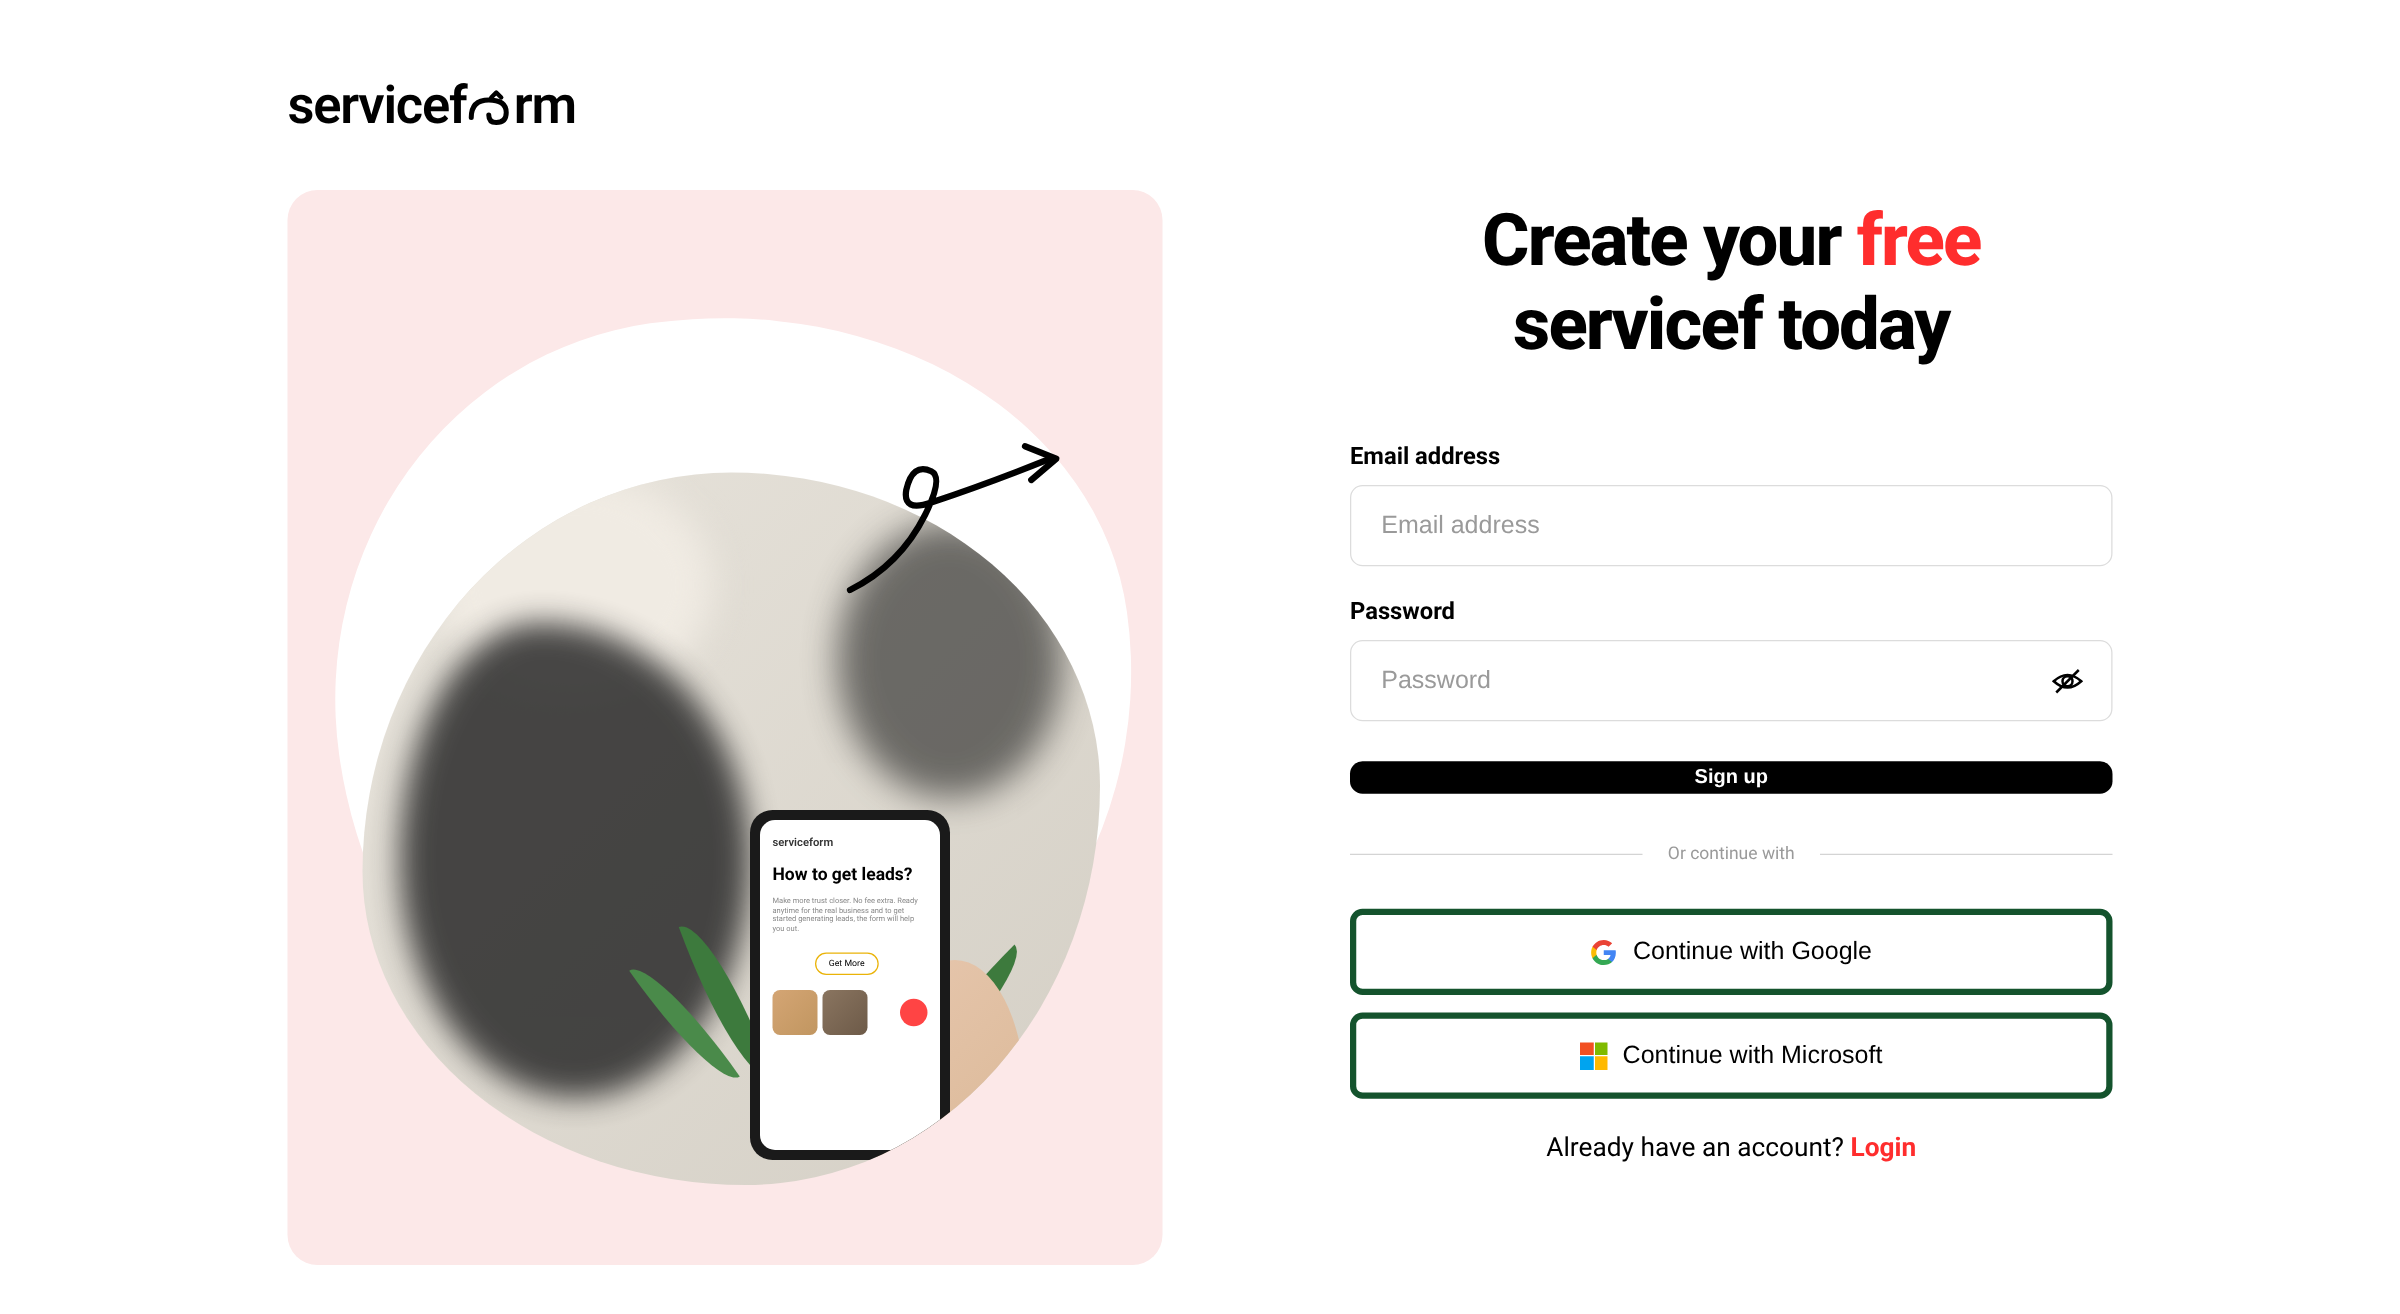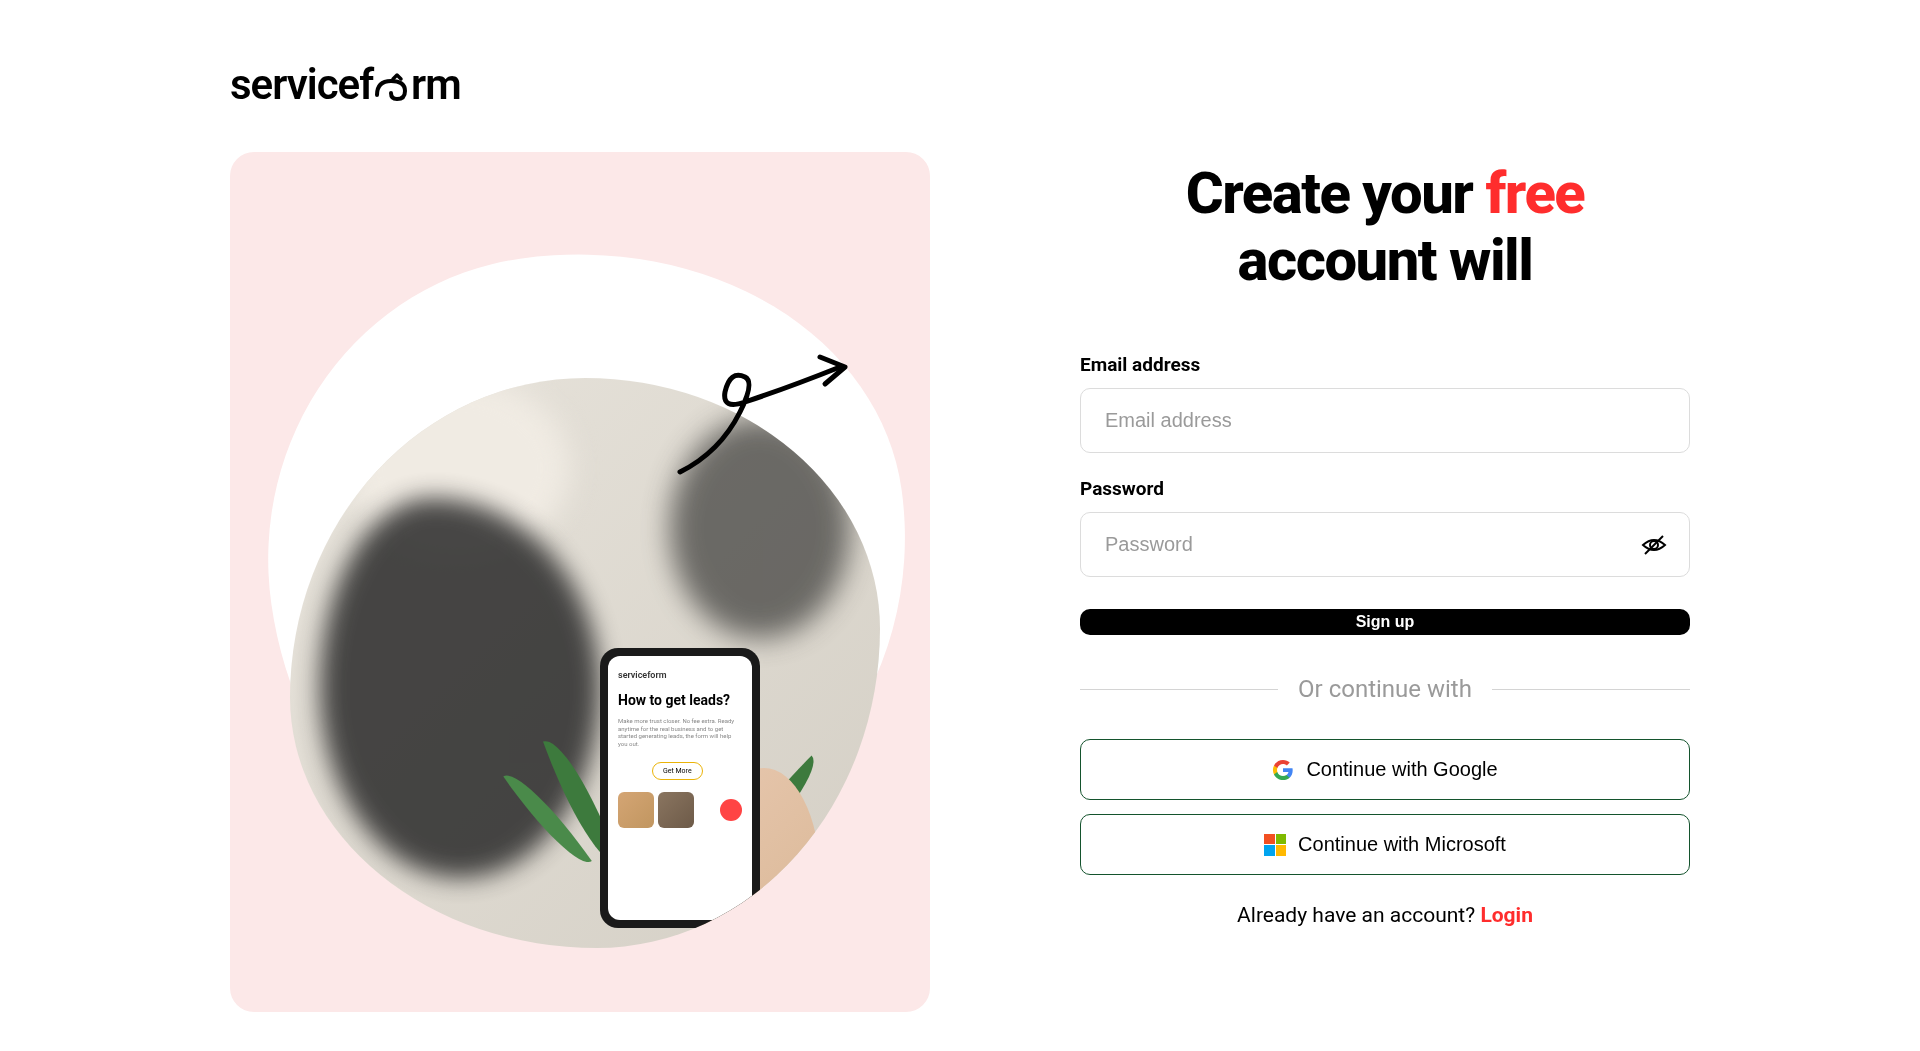--- a/index.html
+++ b/index.html
@@ -287,30 +287,30 @@
       margin-bottom: 36px;
     }
     
     .divider-line {
       flex: 1;
       height: 1px;
       background: #d4d4d4;
     }
     
     .divider-text {
-      font-size: 24px;
+      font-size: 14px;
       color: #9a9a9a;
     }
     
     .btn-social {
       width: 100%;
       padding: 18px;
       background: #ffffff;
       color: #000000;
-      border: 1px solid #14532d;
+      border: 5px solid #14532d;
       border-radius: 10px;
       font-size: 20px;
       font-weight: 500;
       cursor: pointer;
       margin-bottom: 14px;
       display: flex;
       align-items: center;
       justify-content: center;
       gap: 12px;
     }
@@ -389,21 +389,21 @@
       </div>
       <svg class="curly-arrow" width="200" height="140" viewBox="0 0 200 140">
         <path d="M 10 130 Q 50 110, 70 70 Q 85 40, 75 35 Q 60 28, 55 50 Q 52 68, 75 60 Q 120 45, 170 25" stroke="#000" stroke-width="5" fill="none" stroke-linecap="round"></path>
         <path d="M 150 15 L 175 25 L 155 42" stroke="#000" stroke-width="5" fill="none" stroke-linecap="round" stroke-linejoin="round"></path>
       </svg>
     </div>
   </div>
 
   <div class="right-panel">
     <h1 class="heading">
-      <span>Create your </span><span class="accent">free</span><span> account will</span>
+      <span>Create your </span><span class="accent">free</span><span> servicef today</span>
     </h1>
     
     <div class="form-group">
       <label class="label">Email address</label>
       <div class="input-wrapper">
         <input type="email" class="input" placeholder="Email address" style="">
       </div>
     </div>
     
     <div class="form-group">

